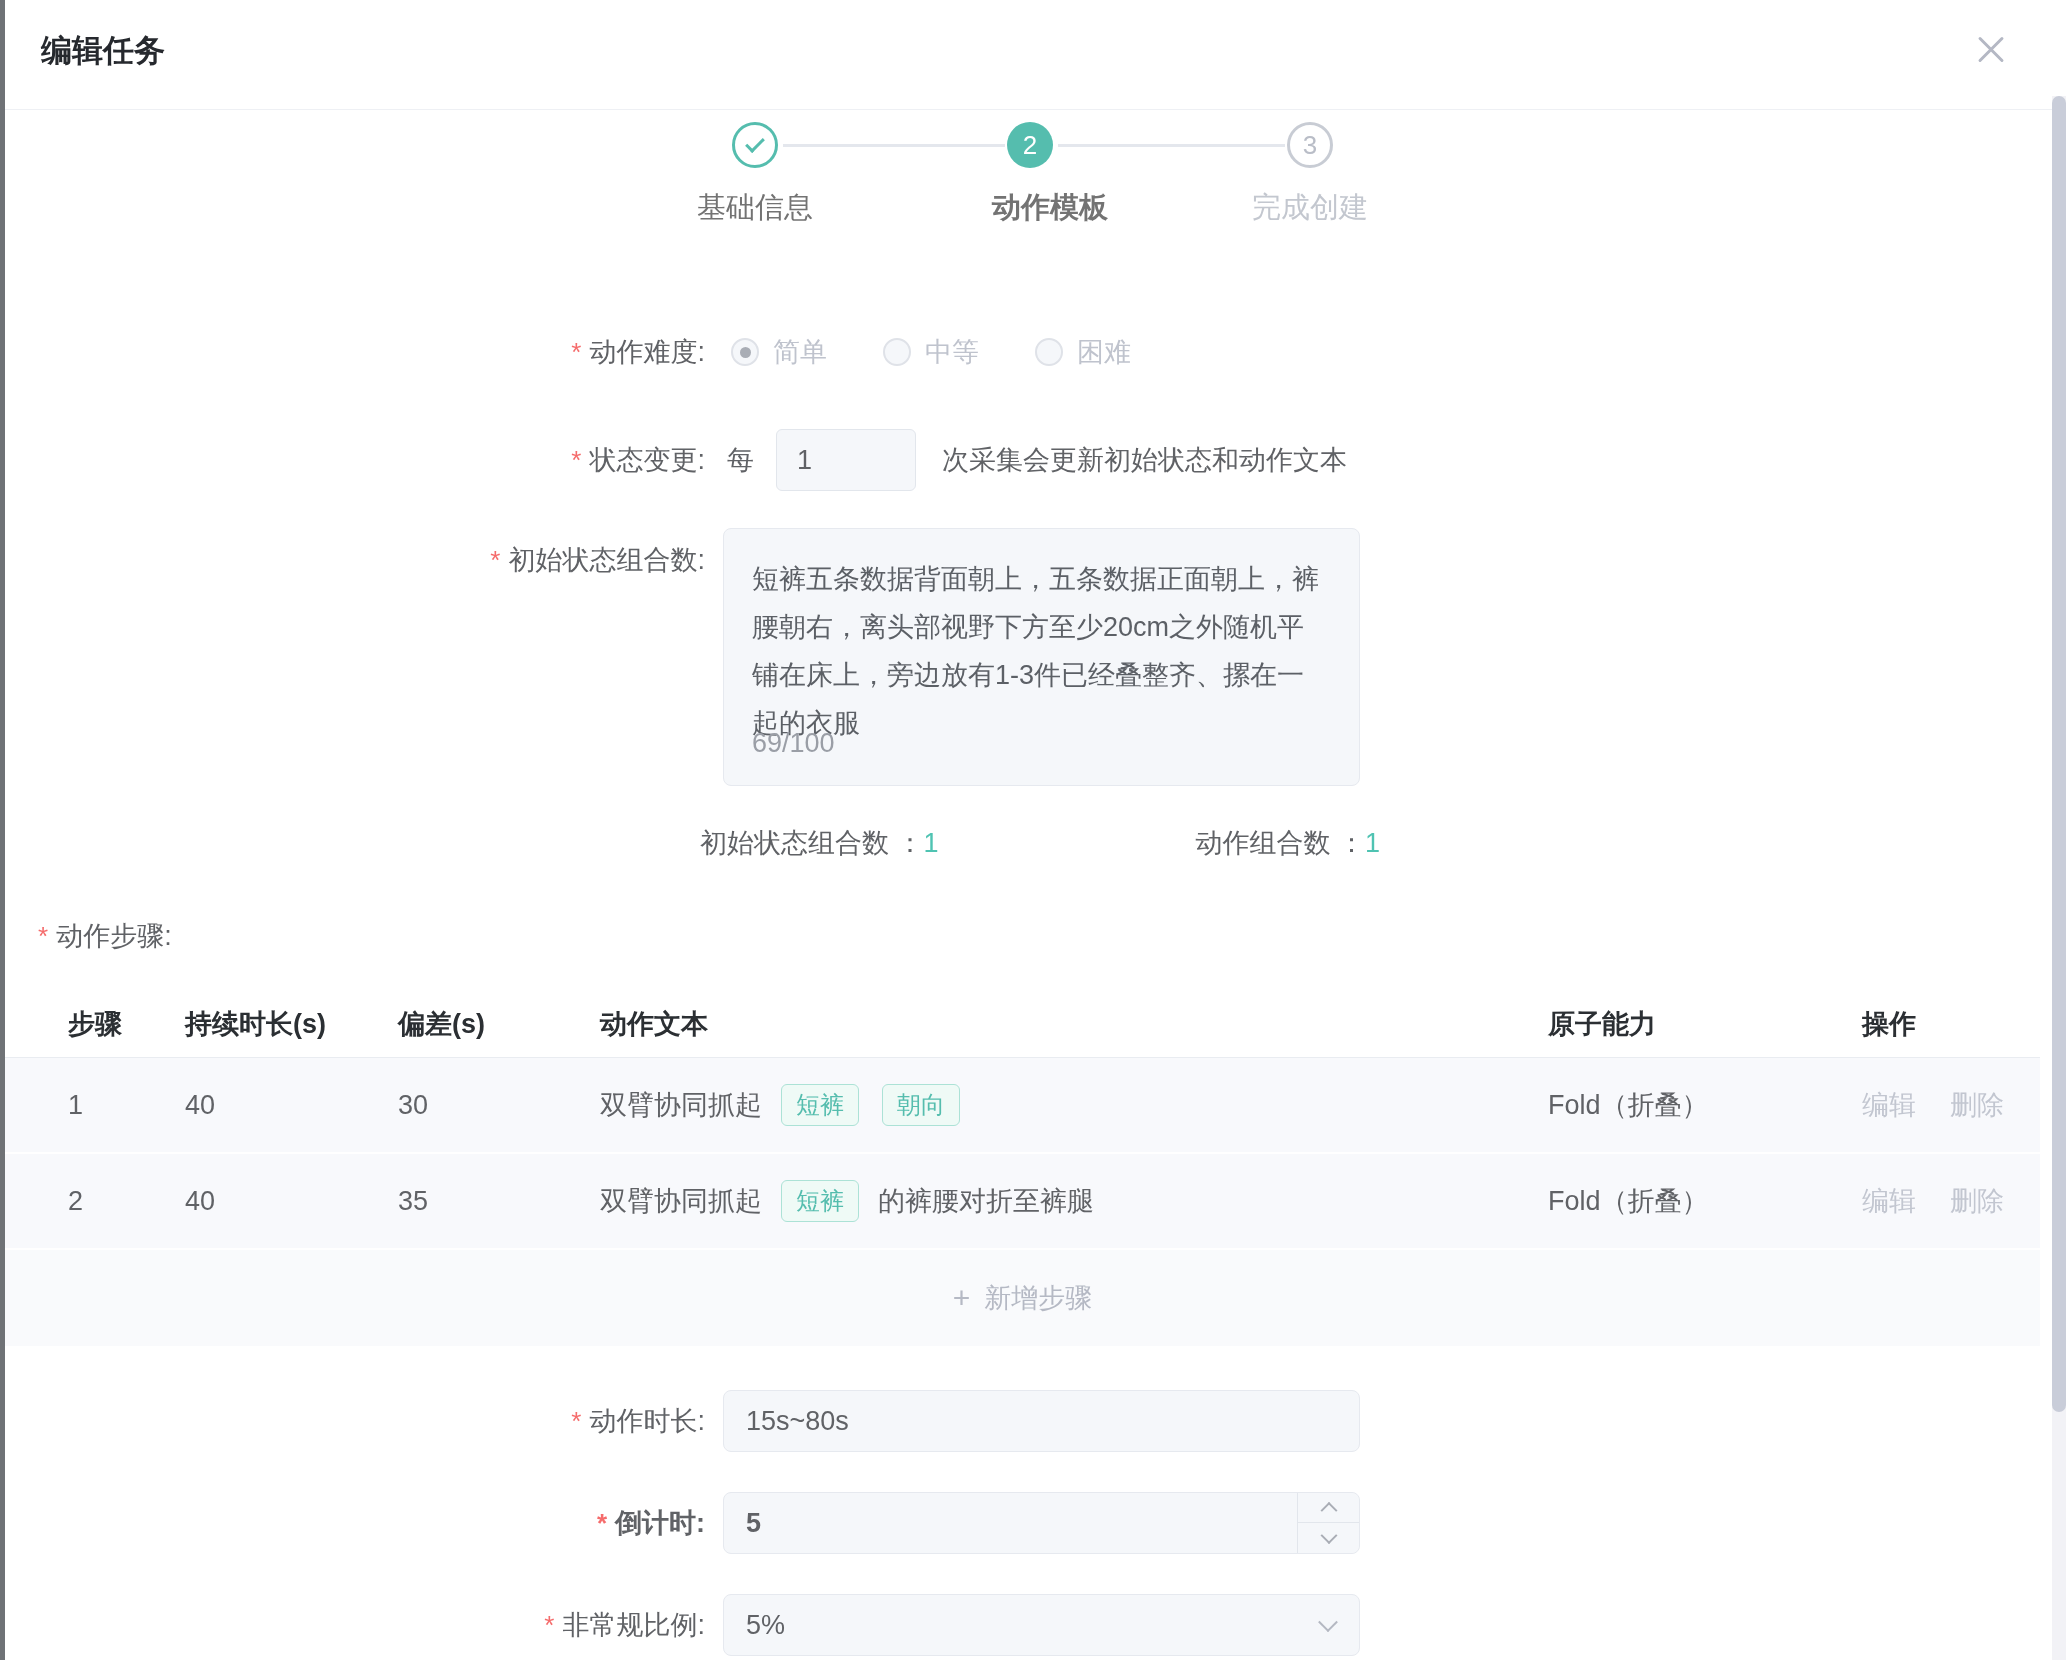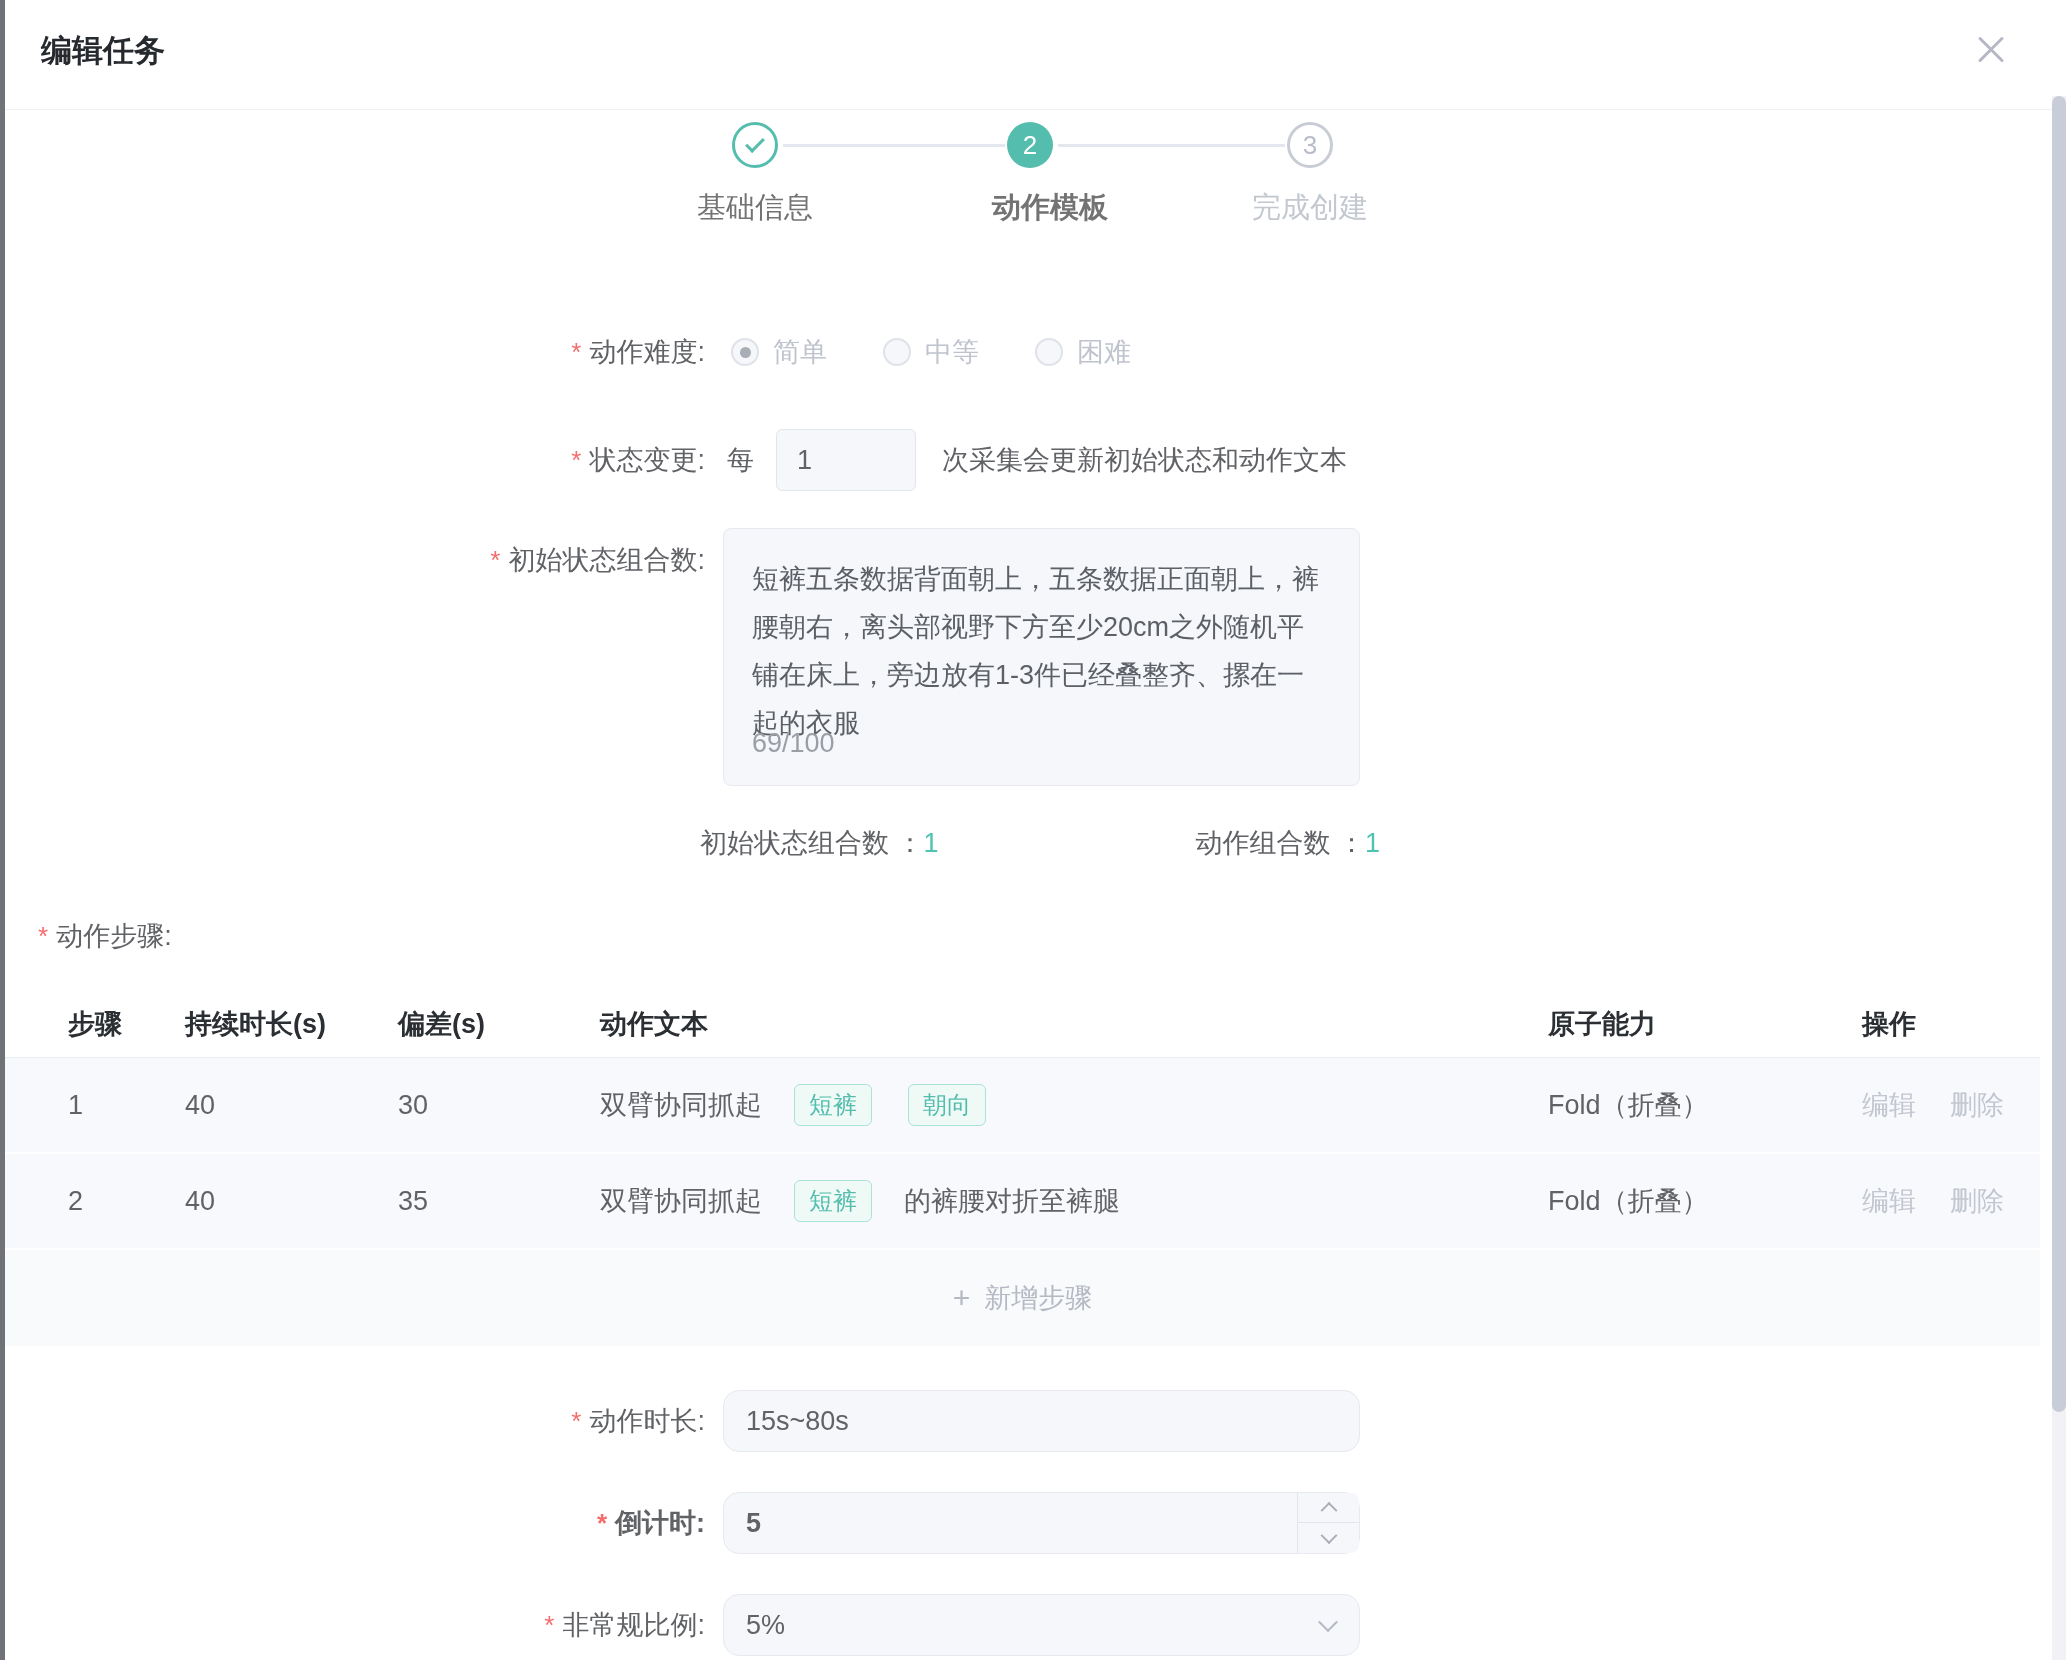--- a/index.html
+++ b/index.html
@@ -60,30 +60,30 @@
   
   .sec-label { position:absolute; left:38px; top:918px; font-size:27px; color:#606266; }
   .thead { position:absolute; left:5px; right:26px; top:990px; height:68px; border-bottom:1px solid #e9ecf1; }
   .cell { position:absolute; top:0; height:100%; display:flex; align-items:center; font-size:27px; color:#606266; }
   .thead .cell { font-weight:700; color:#2b2f33; }
   .c-step { left:63px; }  .c-dur { left:180px; }  .c-dev { left:393px; }
   .c-text { left:595px; right:440px; }  .c-ability { left:1543px; }  .c-ops { left:1857px; }
 
   .tbody { position:absolute; left:5px; right:26px; top:1058px; }
   .trow { position:relative; height:96px; background:#f8f9fc; border-bottom:2px solid #ffffff; }
-  .trow .c-text { gap:28px; }
+  .trow .c-text { gap:15px; }
   .tag { display:inline-flex; align-items:center; height:42px; padding:0 14px; margin:0 4px;
          background:#effaf6; border:1px solid #ace2d6; border-radius:6px; color:#55bdae; font-size:24px; }
   .ops-link { color:#c2c6d0; font-size:27px; margin-right:34px; cursor:pointer; }
   .add-row { position:relative; height:96px; background:#f9fafc; display:flex; align-items:center;
              justify-content:center; color:#b5b9c4; font-size:27px; cursor:pointer; }
   .add-plus { margin-right:14px; font-size:30px; color:#b5b9c4; }
 
   
-  .big-input { width:637px; height:62px; background:#f5f7fa; border:1px solid #e6e9ef; border-radius:16px;
+  .big-input { width:637px; height:62px; background:#f5f7fa; border:1px solid #e6e9ef; border-radius:8px;
                display:flex; align-items:center; padding-left:22px; font-size:27px; color:#606266;
                position:relative; }
   .spinner { position:absolute; right:0; top:0; width:62px; height:100%; border-left:1px solid #e2e6ec; }
   .spin-btn { position:relative; width:100%; height:50%; background:#f5f7fa; }
   .spin-btn.up { border-bottom:1px solid #e2e6ec; border-radius:0 8px 0 0; }
   .spin-btn.down { border-radius:0 0 8px 0; }
   .chev { position:absolute; left:50%; top:50%; width:12px; height:12px;
           border-left:2px solid #a9adb5; border-top:2px solid #a9adb5; }
   .chev.up   { transform:translate(-50%,-30%) rotate(45deg); }
   .chev.down { transform:translate(-50%,-70%) rotate(225deg); }

